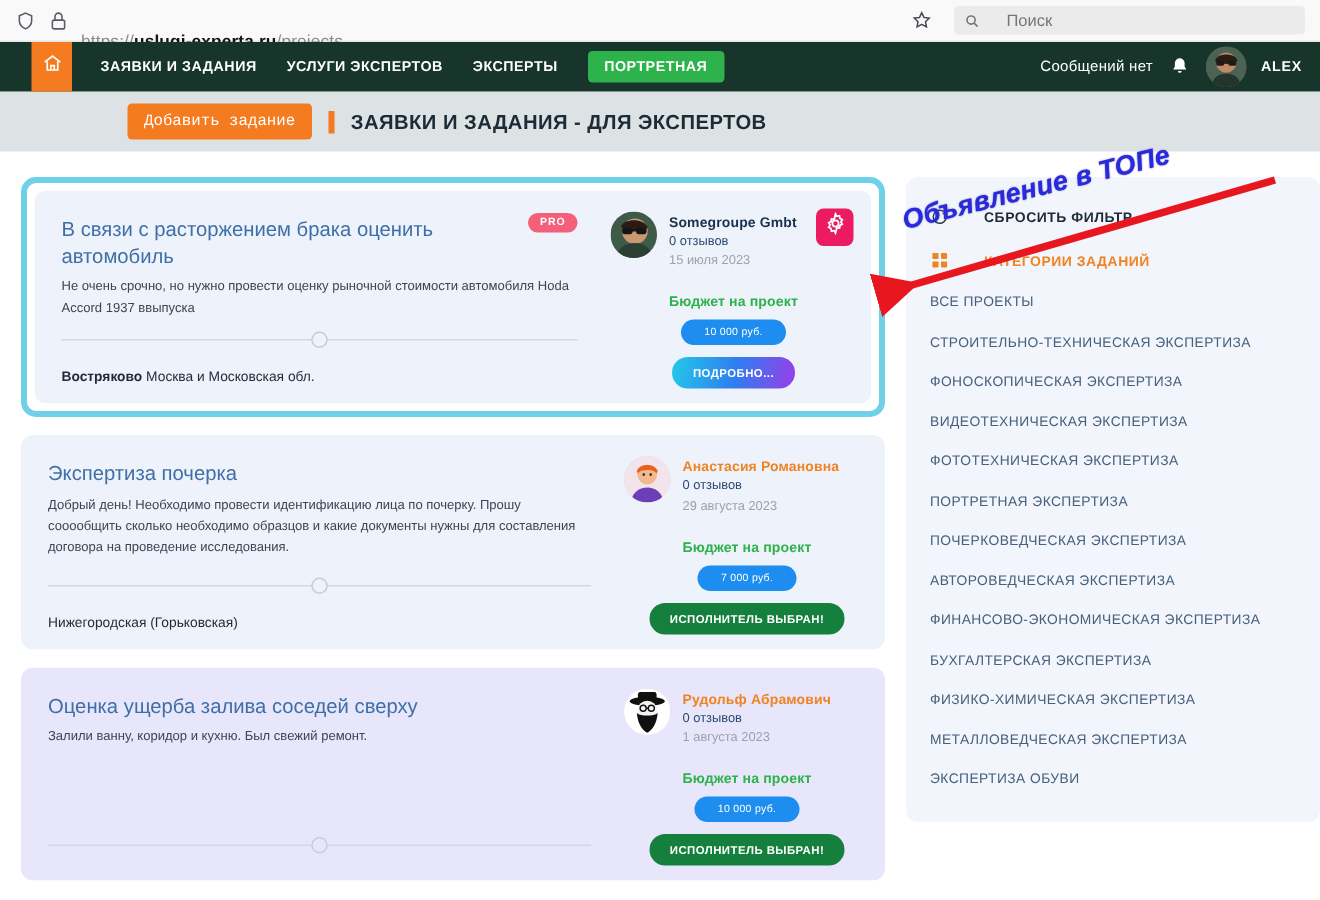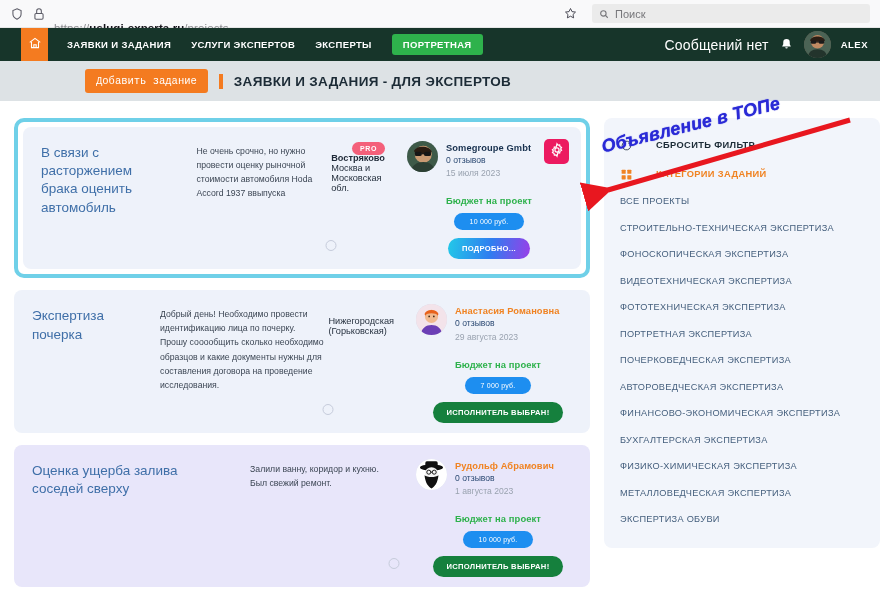--- a/index.html
+++ b/index.html
@@ -28,25 +28,25 @@
     font-size: 11.5px;
     color: #8a8a8e;
     letter-spacing: .1px;
     white-space: nowrap;
     overflow: hidden;
     margin-top: 28px;
   }
   .url-domain { color: #15141a; font-weight: bold; }
   .star-icon { width: 15px; height: 15px; flex: 0 0 auto; margin-right: 6px; }
   .browser-search {
-    width: 278px; height: 19px;
+    width: 234px; height: 19px;
     background: #ebebeb;
     border-radius: 3px;
     display: flex; align-items: center;
-    gap: 6px;
+    gap: 18px;
     padding: 0 7px;
     flex: 0 0 auto;
   }
   .browser-search .mag { width: 10px; height: 10px; }
   .browser-search span { font-size: 11px; color: #76767a; }
 
   
   .topnav {
     height: 33px;
     background: #17352a;
@@ -77,21 +77,21 @@
     color: #ffffff;
     padding: 5px 11px;
     border-radius: 3px;
   }
   .nav-right {
     margin-left: auto;
     display: flex;
     align-items: center;
     gap: 10px;
   }
-  .msg-text { color: #ffffff; font-size: 14px; letter-spacing: .2px; }
+  .msg-text { color: #ffffff; font-size: 10px; letter-spacing: .2px; }
   .bell { width: 15px; height: 15px; }
   .avatar-nav {
     width: 27px; height: 27px;
     border-radius: 50%;
     overflow: hidden;
     background: #6a5a4d;
     flex: 0 0 auto;
   }
   .uname { color: #ffffff; font-size: 9.5px; font-weight: bold; letter-spacing: .5px; }
 
@@ -151,21 +151,21 @@
     display: flex;
     border-radius: 8px;
     overflow: hidden;
   }
   .card-left {
     flex: 1 1 auto;
     padding: 17px 14px 13px 18px;
     position: relative;
     min-height: 125px;
     display: flex;
-    flex-direction: row;
+    flex-direction: column;
   }
   .card-right {
     width: 182px;
     flex: 0 0 auto;
     padding: 14px 10px 10px 8px;
     position: relative;
   }
   .bg-blue { background: #eef2fa; }
   .bg-lilac { background: #e8e6fa; }
 

